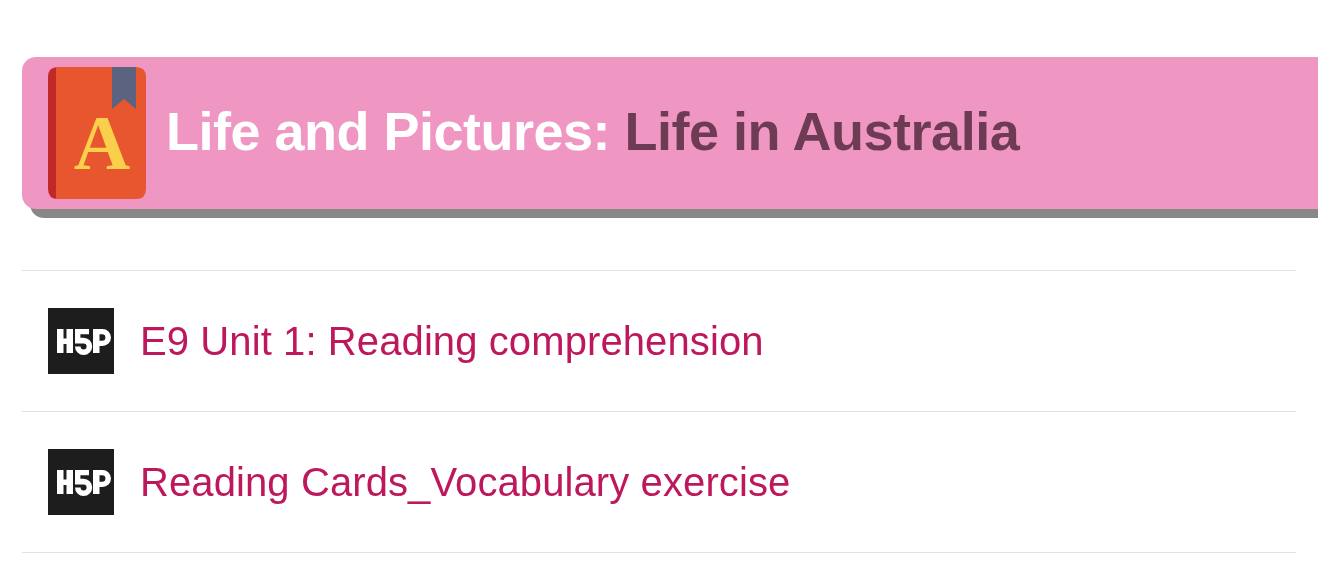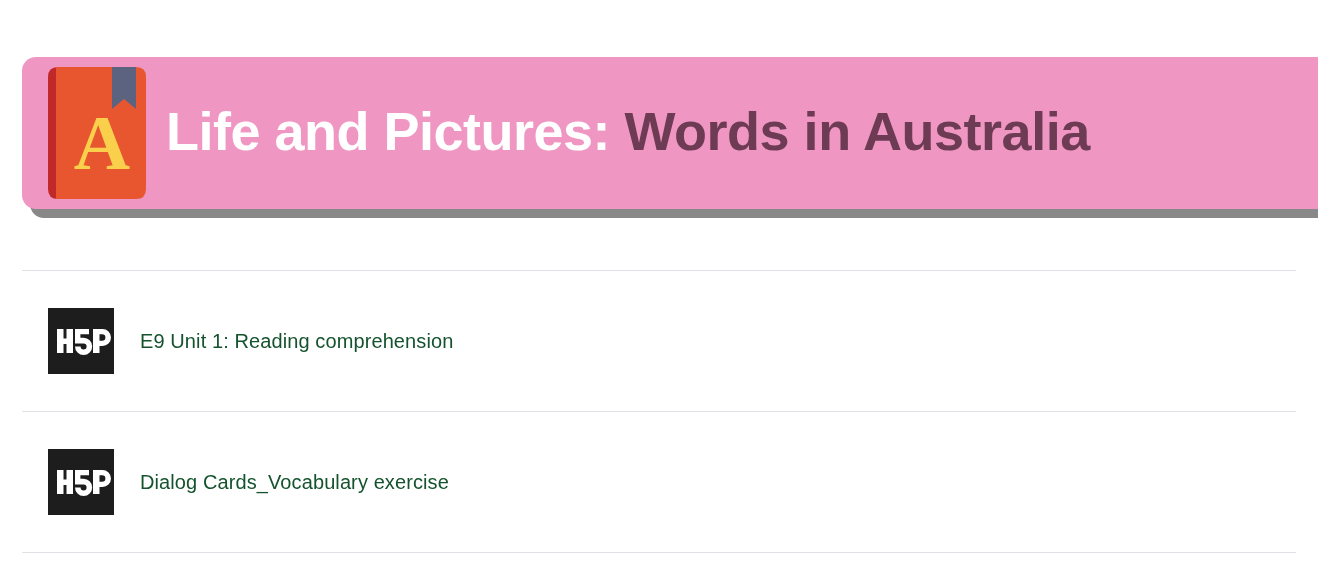--- a/index.html
+++ b/index.html
@@ -83,22 +83,22 @@
     box-sizing: border-box;
   }
   .h5p-logo {
     flex: 0 0 auto;
     width: 66px;
     height: 66px;
     display: block;
     margin-right: 26px;
   }
   .activity-link {
-    color: #14532d;
-    font-size: 20px;
+    color: #be185d;
+    font-size: 40px;
     line-height: 1.2;
     text-decoration: none;
     white-space: nowrap;
     letter-spacing: 0.1px;
   }
 </style>
 </head>
 <body>
 
 <div class="banner-wrap">
@@ -112,21 +112,21 @@
 
       <path d="M21 4 L92 4 Q102 4 102 14 L102 126 Q102 136 92 136 L21 136 Z" fill="#e8562f"></path>
 
       <path d="M68 4 L92 4 L92 46 L80 36 L68 46 Z" fill="#5c6380"></path>
 
       <text x="58" y="106" font-family="'Liberation Serif', serif" font-size="78" font-weight="700" fill="#f9cf4b" text-anchor="middle">A</text>
     </svg>
 
     <div class="banner-title">
       <span class="part-white">Life and Pictures:</span>
-      <span class="part-dark">Words in Australia</span>
+      <span class="part-dark">Life in Australia</span>
     </div>
 
   </div>
 </div>
 
 <div class="activity-list">
 
   <div class="divider"></div>
 
   <div class="activity-row">
@@ -152,18 +152,18 @@
     <svg class="h5p-logo" viewBox="0 0 66 66">
       <rect x="0" y="0" width="66" height="66" fill="#1d1d1d"></rect>
       <g fill="#ffffff">
         <rect x="9" y="21" width="6.5" height="24"></rect>
         <rect x="9" y="30.5" width="16" height="5.5"></rect>
         <rect x="18.5" y="21" width="6.5" height="24"></rect>
         <path d="M27 21 h14 v5.2 h-8.6 v3.6 h3.2 a8.6 8.6 0 1 1 -8.6 8.6 h5.6 a3 3 0 1 0 3 -3 h-8.6 Z"></path>
         <path d="M45 21 h9.5 a8.5 8.5 0 0 1 0 17 h-3 v7 h-6.5 Z M51.5 26.2 v6.6 h2.6 a3.3 3.3 0 0 0 0 -6.6 Z"></path>
       </g>
     </svg>
-    <a class="activity-link" href="#">Dialog Cards_Vocabulary exercise</a>
+    <a class="activity-link" href="#">Reading Cards_Vocabulary exercise</a>
   </div>
 
   <div class="divider"></div>
 
 </div>
 
 </body></html>

